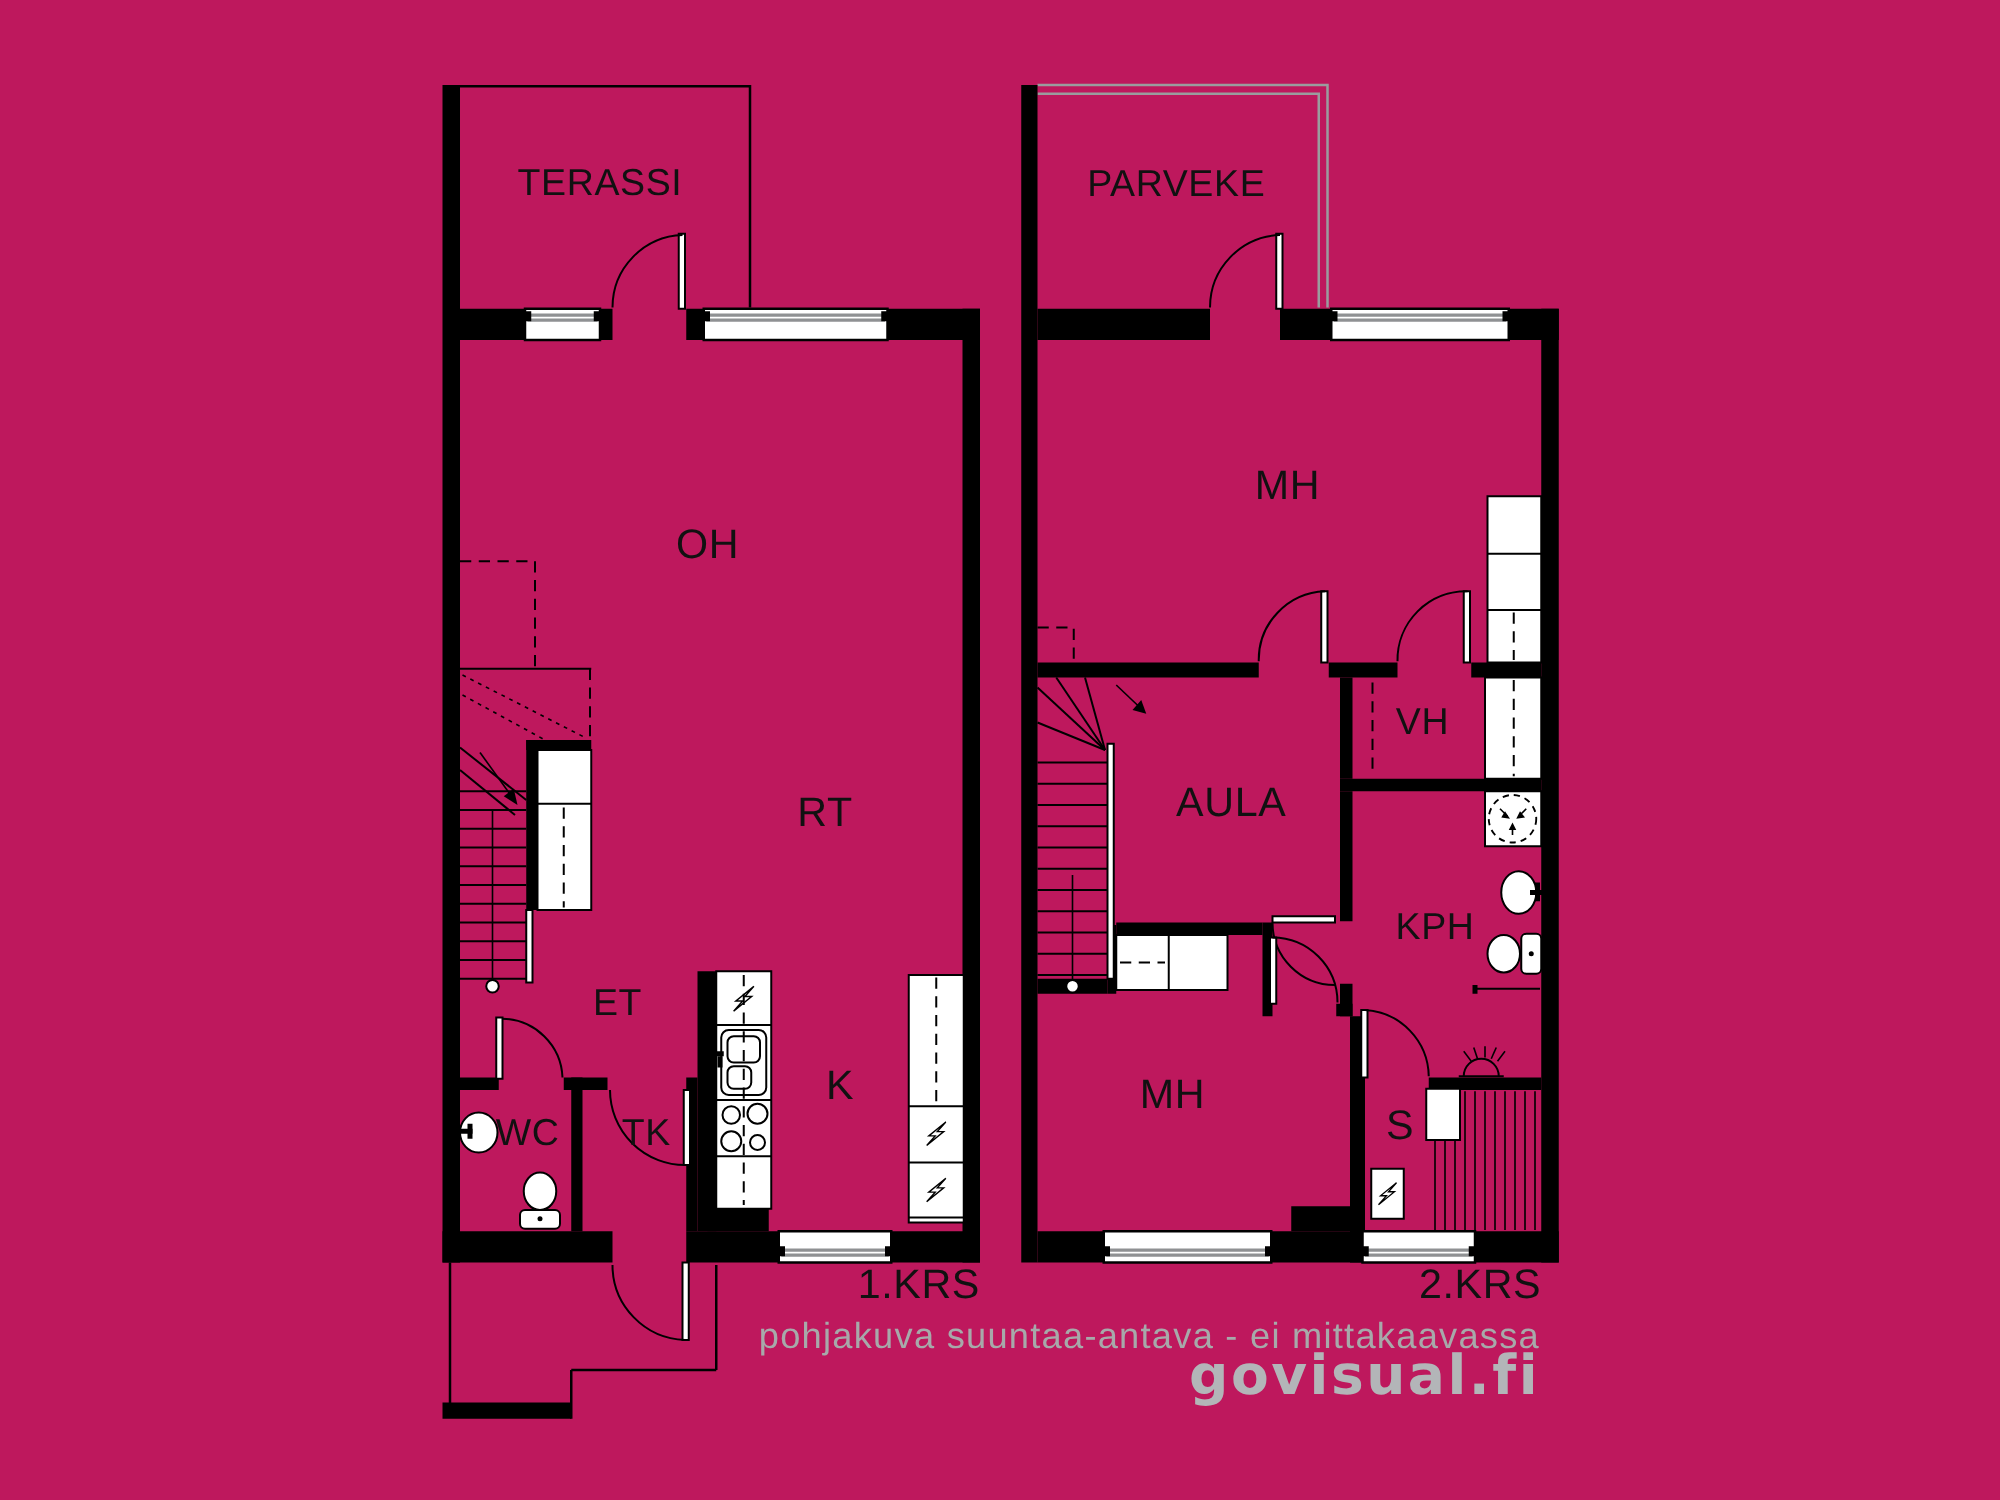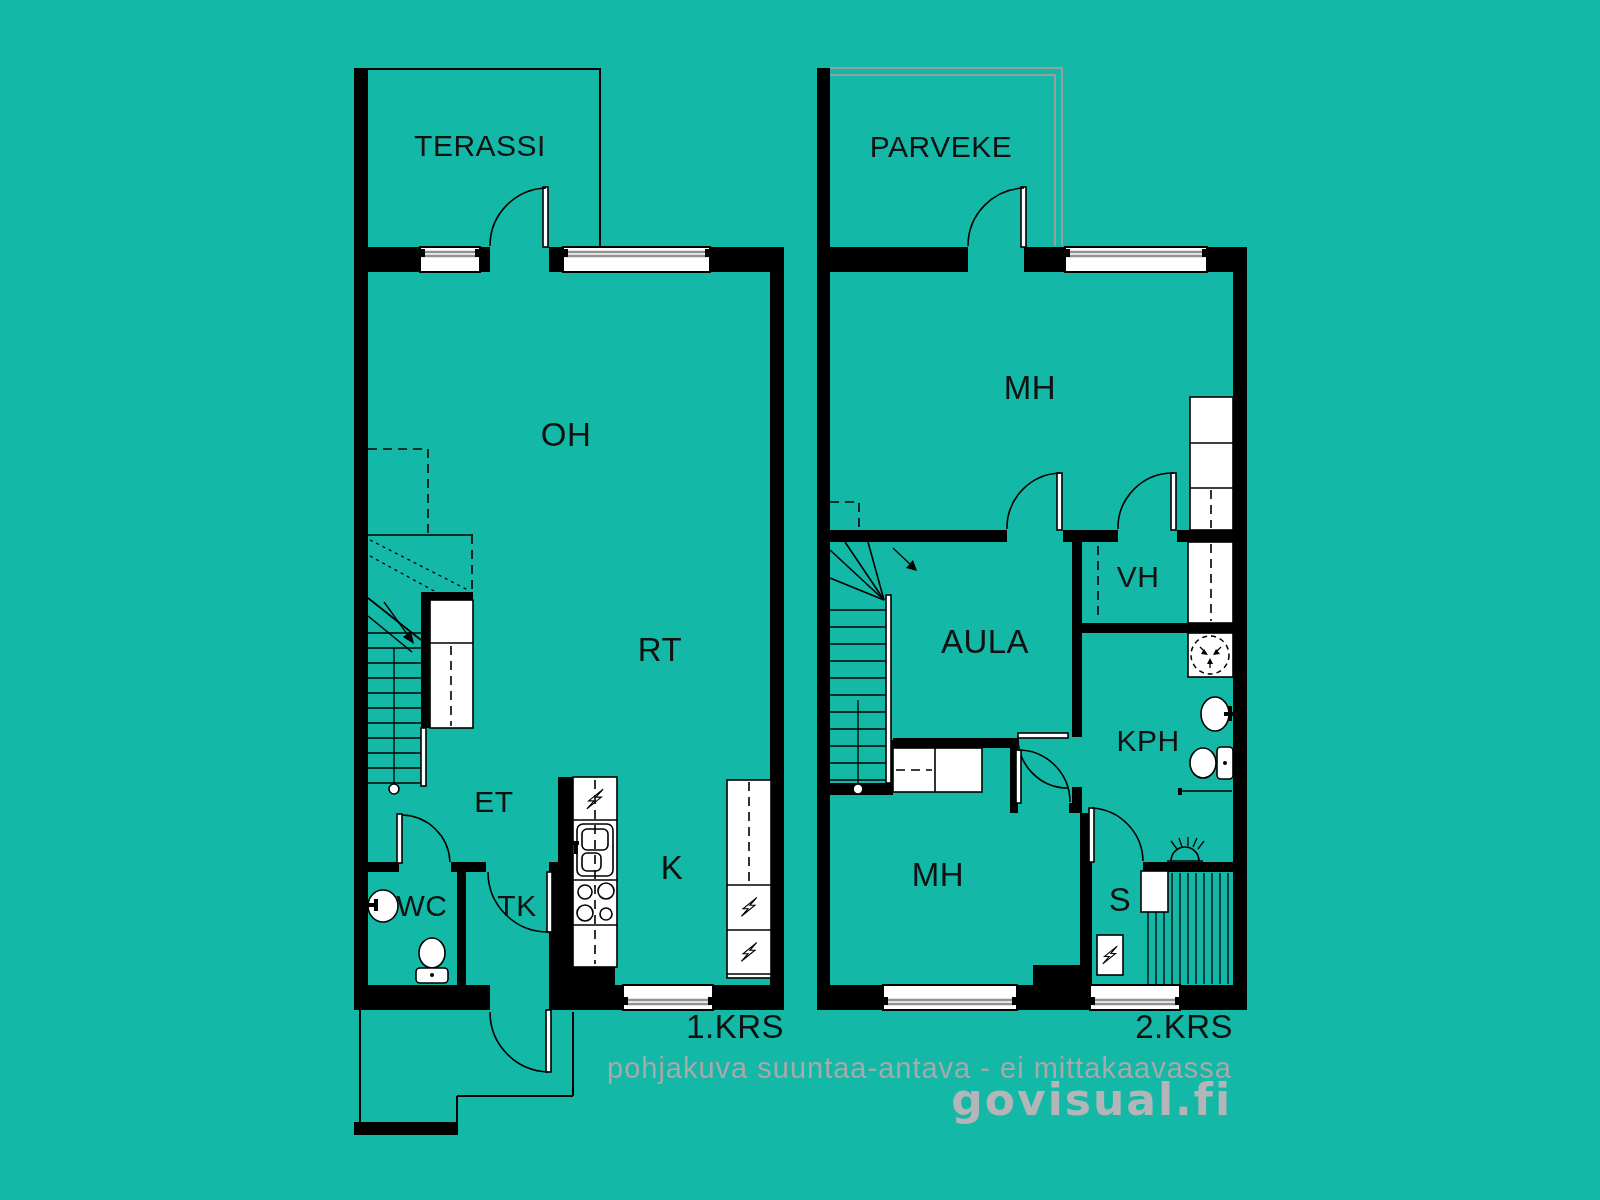--- a/index.html
+++ b/index.html
@@ -1,16 +1,16 @@
 <!DOCTYPE html>
 <html><head>
 <meta charset="utf-8">
 <style>
   html,body{margin:0;padding:0;background:#fff;}
-  #stage{position:relative;width:1600px;height:1200px;background:#14b8a6;overflow:hidden;}
+  #stage{position:relative;width:1600px;height:1200px;background:#be185d;overflow:hidden;}
   svg{position:absolute;inset:0;}
   .wall{fill:#000;stroke:none;}
   .ln{stroke:#000;stroke-width:2;fill:none;}
   .ln15{stroke:#000;stroke-width:1.6;fill:none;}
   .thin{stroke:#000;stroke-width:1.3;fill:none;}
   .fix{stroke:#000;stroke-width:1.6;fill:#fff;}
   .win{fill:#fff;stroke:#000;stroke-width:2;}
   .glass{stroke:#8f9193;stroke-width:2.6;fill:none;}
   .gray{stroke:#9a9c9e;stroke-width:2;fill:none;}
   .dash{stroke:#000;stroke-width:1.6;fill:none;stroke-dasharray:9 6;}

